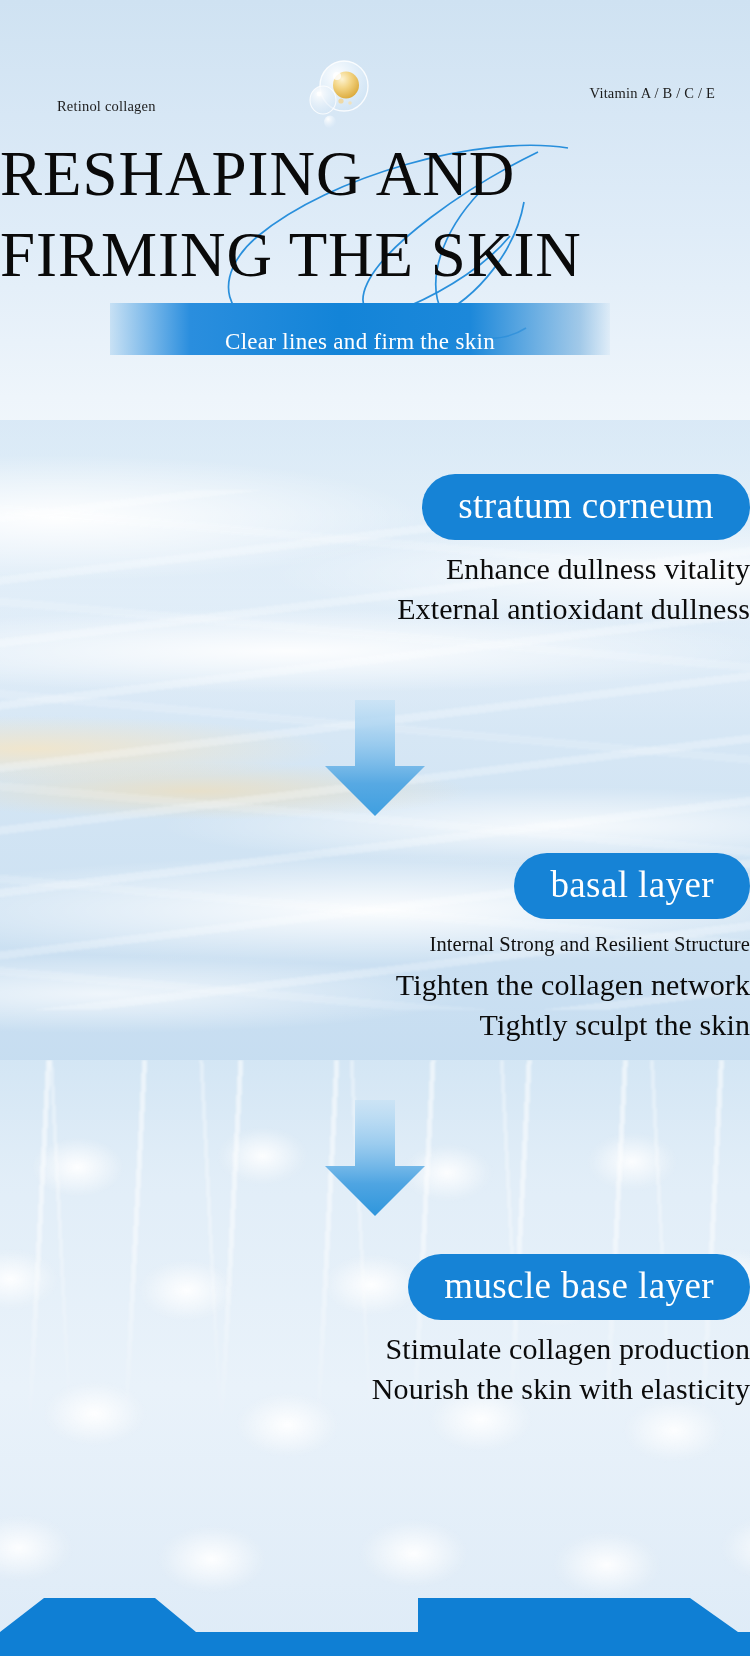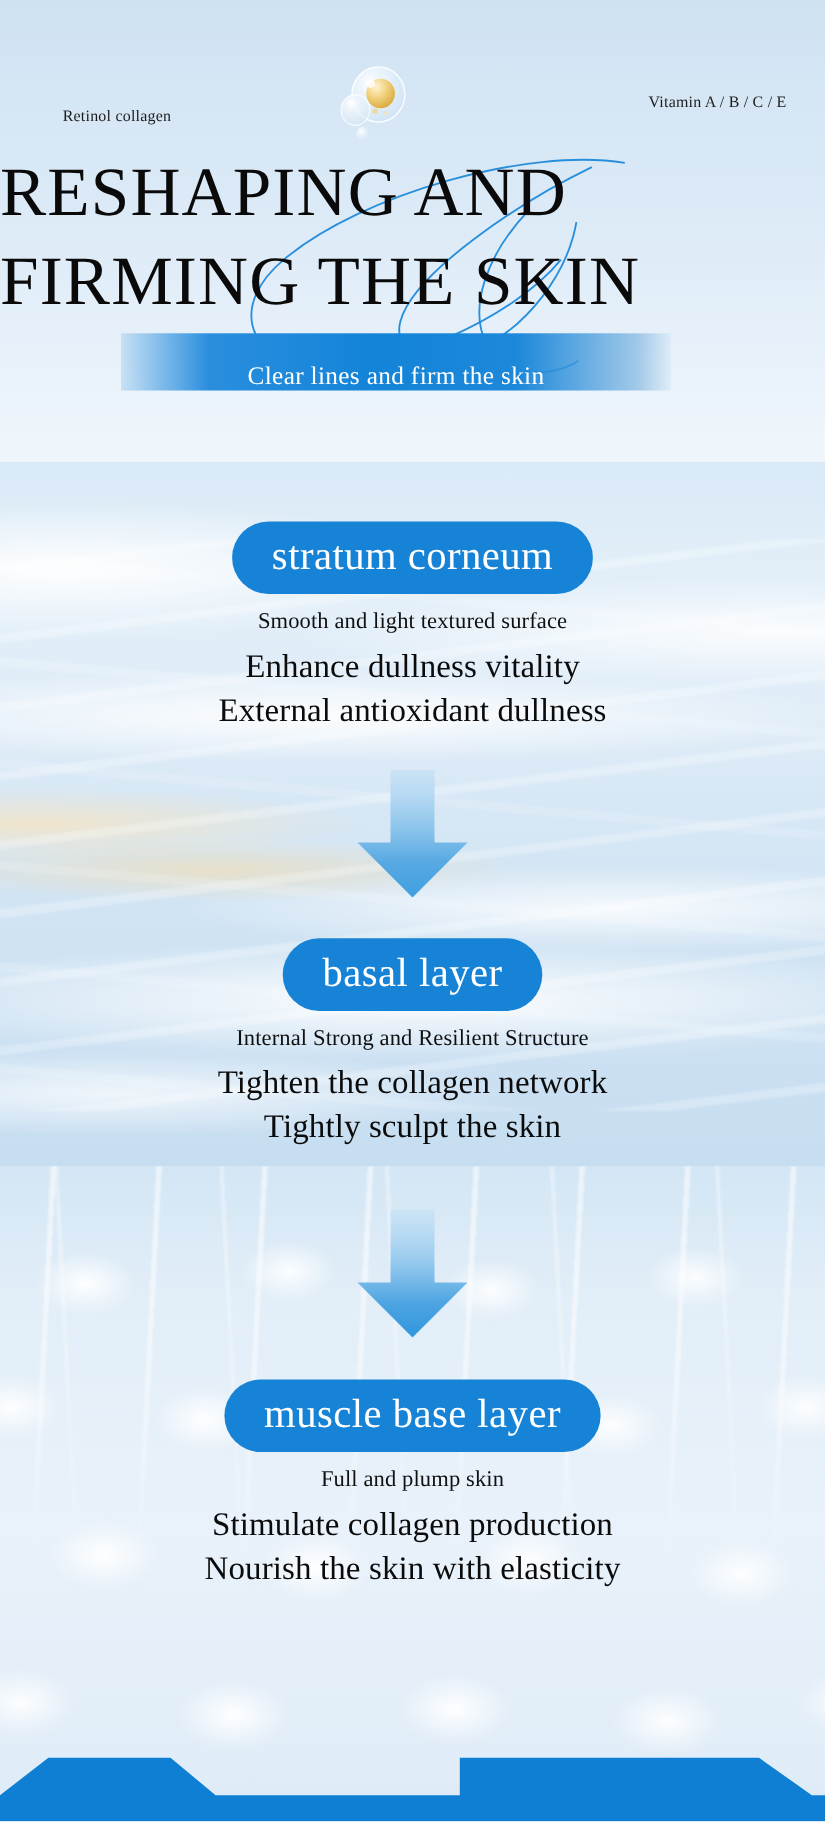--- a/index.html
+++ b/index.html
@@ -138,21 +138,21 @@
         #1c88da 72%,
         rgba(118,176,222,.62) 94%,
         rgba(196,222,243,.25) 100%);
     display:flex; align-items:flex-end; justify-content:center;
   }
   .banner span {
     color:#ffffff; font-size:23px; letter-spacing:.3px; white-space:nowrap;
   }
 
   
-  .section { position:absolute; left:0; right:0; text-align:center; }
+  .section { position:absolute; left:0; right:0; text-align:right; }
 
   .pill {
     display:inline-block;
     background:#1683d6;
     color:#ffffff;
     border-radius:999px;
     font-size:37px;
     line-height:1;
     padding:13px 36px 16px;
     letter-spacing:.4px;
@@ -241,21 +241,20 @@
     <span class="ln">RESHAPING AND</span>
     <span class="ln">FIRMING THE SKIN</span>
   </div>
 
   <div class="banner">
     <span>Clear lines and firm the skin</span>
   </div>
 
   <div class="section sec-1">
     <div class="pill">stratum corneum</div>
-    <span class="sub">Smooth and light textured surface</span>
     <div class="big-group">
       <span class="big">Enhance dullness vitality</span>
       <span class="big">External antioxidant dullness</span>
     </div>
   </div>
 
   <div class="arrow arrow-1">
     <svg viewBox="0 0 108 116" width="108" height="116">
       <defs>
         <linearGradient id="arrG1" x1="0" y1="0" x2="0" y2="1">
@@ -287,21 +286,20 @@
           <stop offset="72%" stop-color="#4fa5e2"></stop>
           <stop offset="100%" stop-color="#2f96dc"></stop>
         </linearGradient>
       </defs>
       <path d="M34 0 H74 V66 H104 L54 116 L4 66 H34 Z" fill="url(#arrG2)"></path>
     </svg>
   </div>
 
   <div class="section sec-3">
     <div class="pill">muscle base layer</div>
-    <span class="sub">Full and plump skin</span>
     <div class="big-group">
       <span class="big">Stimulate collagen production</span>
       <span class="big">Nourish the skin with elasticity</span>
     </div>
   </div>
 
   <div class="footer">
     <svg viewBox="0 0 750 74" width="750" height="74" preserveAspectRatio="none">
       <path d="M0 74 L0 50 L44 16 L155 16 L196 50 L418 50 L418 16 L690 16 L738 50 L750 50 L750 74 Z" fill="#0f7fd4"></path>
     </svg>

